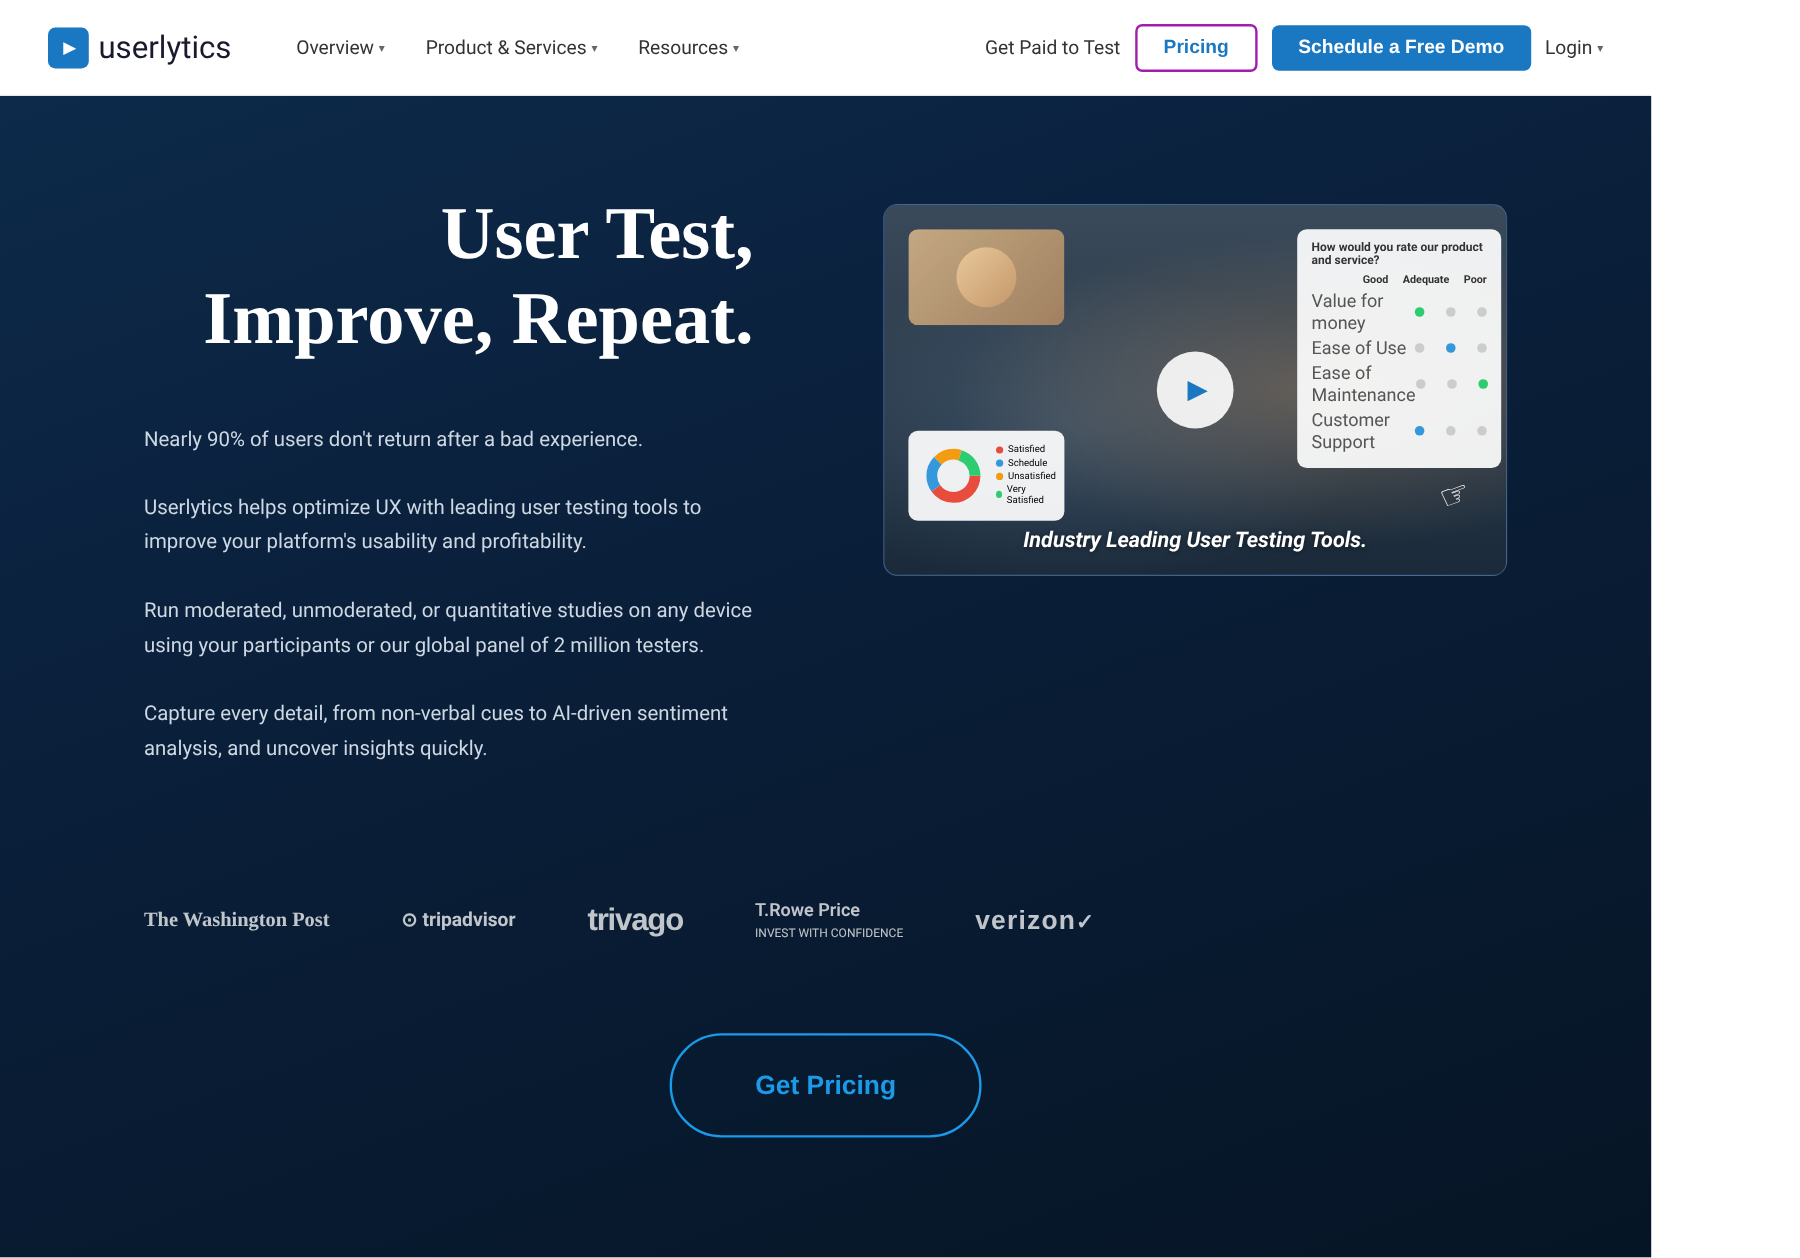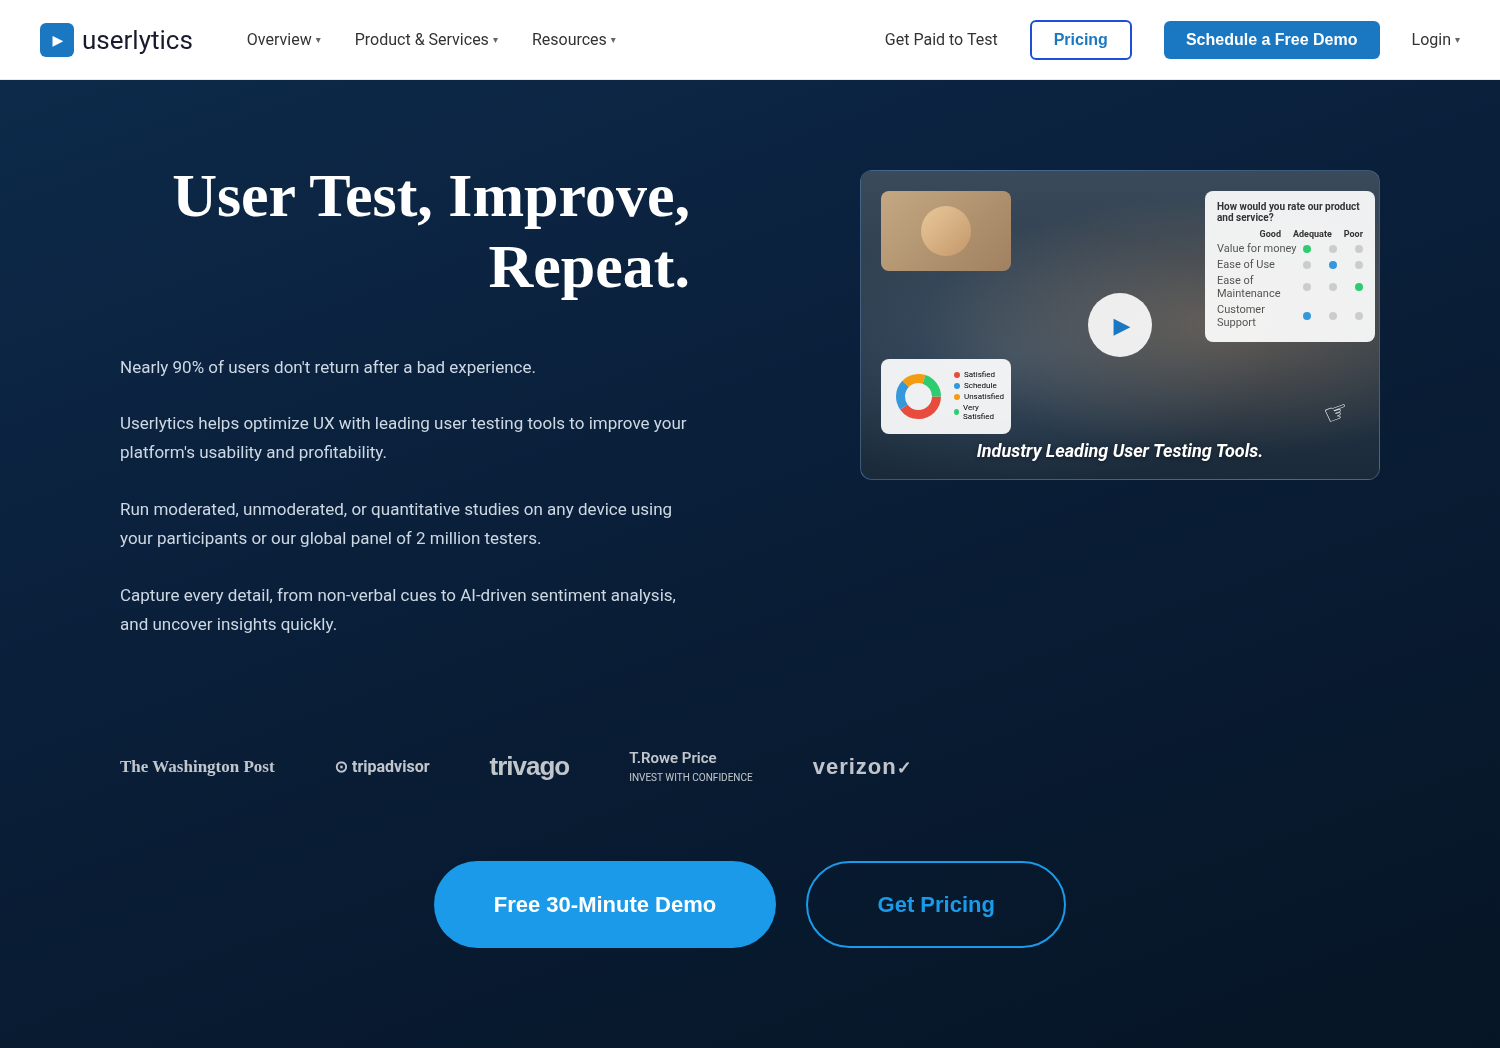--- a/index.html
+++ b/index.html
@@ -62,32 +62,32 @@
       border-radius: 4px;
       white-space: nowrap;
     }
     .nav-chevron {
       font-size: 10px;
       color: #666;
     }
     .nav-right {
       display: flex;
       align-items: center;
-      gap: 32px;
+      gap: 12px;
       margin-left: 24px;
     }
     .nav-get-paid {
       font-size: 16px;
       color: #333;
       cursor: pointer;
       white-space: nowrap;
     }
     .btn-pricing {
       padding: 9px 22px;
-      border: 2px solid #1d4ed8;
+      border: 2px solid #a21caf;
       border-radius: 6px;
       color: #1a78c2;
       font-size: 16px;
       font-weight: 600;
       background: white;
       cursor: pointer;
       white-space: nowrap;
     }
     .btn-demo-nav {
       padding: 10px 22px;
@@ -237,21 +237,21 @@
       font-weight: 700;
       color: #333;
       margin-bottom: 6px;
     }
     .rating-row {
       display: flex;
       align-items: center;
       justify-content: space-between;
       margin-bottom: 3px;
     }
-    .rating-label { color: #555; font-size: 11px; }
+    .rating-label { color: #555; font-size: 15px; }
     .rating-headers { display: flex; gap: 12px; font-size: 9px; color: #333; font-weight: 700; }
     .rating-dot { width: 8px; height: 8px; border-radius: 50%; }
     .dot-good { background: #2ecc71; }
     .dot-avg { background: #3498db; }
     .video-overlay-donut {
       position: absolute;
       bottom: 45px;
       left: 20px;
       width: 130px;
       background: rgba(255,255,255,0.92);
@@ -324,21 +324,21 @@
       border: 2.5px solid #1a9ae8;
       border-radius: 50px;
       font-size: 22px;
       font-weight: 700;
       cursor: pointer;
       min-width: 260px;
     }
 
     
     .page-wrapper {
-      width: 1500px;
+      width: 1376px;
     }
   </style>
 </head>
 <body>
 
 <div class="page-wrapper">
 
   <nav class="navbar">
     <a class="logo-wrap">
       <div class="logo-icon"></div>
@@ -473,17 +473,16 @@
 
     <div class="hero-logos">
       <span class="logo-company logo-wp">The Washington Post</span>
       <span class="logo-company logo-ta">⊙ tripadvisor</span>
       <span class="logo-company logo-trivago">trivago</span>
       <span class="logo-company logo-trowe">T.Rowe Price<br><small style="font-weight:400;font-size:10px;">INVEST WITH CONFIDENCE</small></span>
       <span class="logo-company logo-verizon">verizon<span style="font-size:18px;">✓</span></span>
     </div>
 
     <div class="cta-section">
-      <button class="btn-free-demo">Free 30-Minute Demo</button>
       <button class="btn-get-pricing">Get Pricing</button>
     </div>
   </section>
 </div>
 
 </body></html>

